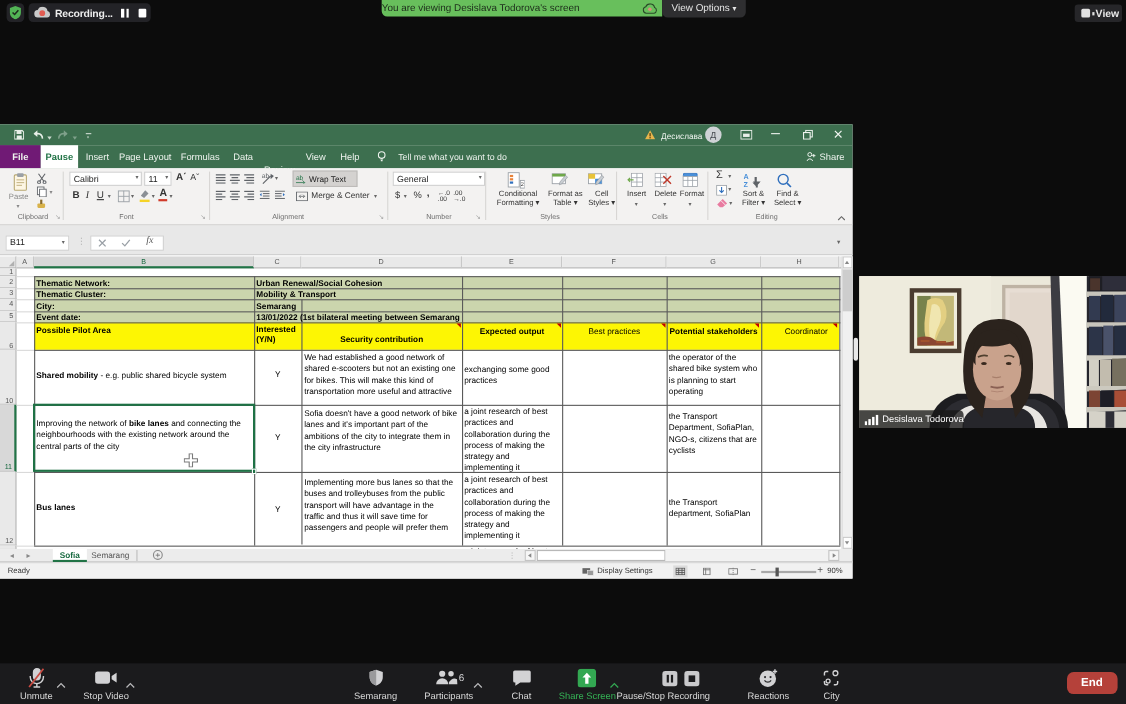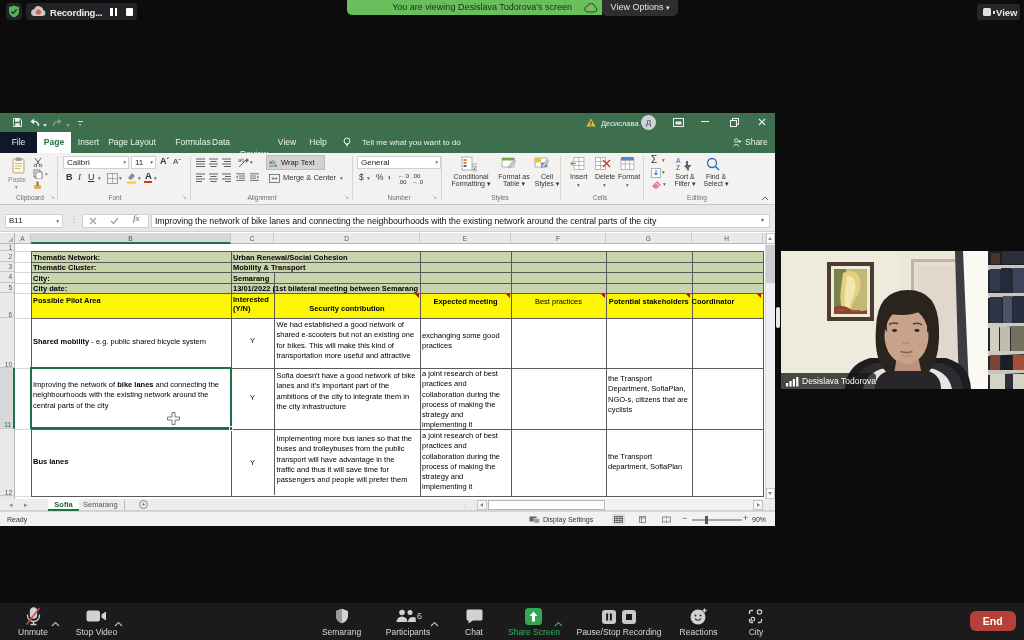--- a/index.html
+++ b/index.html
@@ -1,21 +1,21 @@
 <!DOCTYPE html>
 <html><head>
 <meta charset="utf-8">
 <style>
 *{margin:0;padding:0;box-sizing:border-box;}
 html,body{width:1024px;height:640px;background:#0c0c0c;font-family:"Liberation Sans",sans-serif;overflow:hidden;}
 body{position:relative;}
 .a{position:absolute;}
 
 .pill{position:absolute;background:#232327;border-radius:4px;}
-#banner{position:absolute;left:347px;top:0;width:255px;height:15px;background:#68bf5c;border-radius:0 0 0 5px;color:#1c2b1a;font-size:9px;line-height:15px;text-align:right;padding-right:30px;padding-left:16px;}
+#banner{position:absolute;left:347px;top:0;width:255px;height:15px;background:#68bf5c;border-radius:0 0 0 5px;color:#1c2b1a;font-size:9px;line-height:15px;text-align:left;padding-right:30px;}
 #vopt{position:absolute;left:602px;top:0;width:76px;height:16px;background:#2e2e30;border-radius:0 0 5px 5px;color:#e6e6e6;font-size:9px;line-height:15px;text-align:center;}
 
 #xl{position:absolute;left:0;top:113px;width:775px;height:413px;background:#fff;}
 #xtitle{position:absolute;left:0;top:0;width:775px;height:19px;background:#3d6f4f;color:#eef3ee;}
 #xtabs{position:absolute;left:0;top:19px;width:775px;height:21px;background:#3d6f4f;color:#eef3ee;font-size:8.5px;}
 .xtab{position:absolute;top:0;height:21px;line-height:21px;text-align:center;}
 #xrib{position:absolute;left:0;top:40px;width:775px;height:52px;background:#f3f2f1;border-bottom:1px solid #c9c7c5;font-size:7px;color:#333;}
 .glabel{position:absolute;font-size:6.5px;color:#6e6e6e;text-align:center;}
 .gsep{position:absolute;top:3px;height:44px;width:1px;background:#d8d6d4;}
 #xfb{position:absolute;left:0;top:92px;width:775px;height:27px;background:#e8e8e8;border-bottom:1px solid #cfcfcf;}
@@ -100,25 +100,25 @@
  <div class="a" style="left:701px;top:8px;width:8px;height:1.2px;background:#eef3ee;"></div>
  <svg class="a" style="left:730px;top:5px;" width="9" height="9" viewBox="0 0 9 9">
         <rect x="2.5" y="0.5" width="6" height="6" fill="none" stroke="#eef3ee" stroke-width="1"></rect>
         <rect x="0.5" y="2.5" width="6" height="6" fill="#3d6f4f" stroke="#eef3ee" stroke-width="1"></rect>
       </svg>
  <svg class="a" style="left:758px;top:5px;" width="8" height="8" viewBox="0 0 8 8">
         <path d="M1 1 L7 7 M7 1 L1 7" stroke="#eef3ee" stroke-width="1.1"></path>
       </svg>
 </div>
 <div id="xtabs">
- <div class="xtab" style="left:0;width:37px;background:#0f172a;font-weight:normal;">File</div>
- <div class="xtab" style="left:37px;width:34px;background:#fff;color:#217346;font-weight:bold;">Page</div>
+ <div class="xtab" style="left:0;width:37px;background:#701a75;font-weight:bold;">File</div>
+ <div class="xtab" style="left:37px;width:34px;background:#fff;color:#217346;font-weight:bold;">Pause</div>
  <div class="xtab" style="left:71px;width:35px;">Insert</div>
  <div class="xtab" style="left:106px;width:52px;">Page Layout</div>
- <div class="xtab" style="left:158px;width:48px;margin-left:11px;">Formulas</div>
+ <div class="xtab" style="left:158px;width:48px;">Formulas</div>
  <div class="xtab" style="left:206px;width:30px;">Data</div>
  <div class="xtab" style="left:236px;width:36px;margin-top:12px;">Review</div>
  <div class="xtab" style="left:272px;width:30px;">View</div>
  <div class="xtab" style="left:302px;width:32px;">Help</div>
  <svg class="a" style="left:343px;top:5px;" width="8" height="11" viewBox="0 0 8 11">
         <circle cx="4" cy="4" r="3" fill="none" stroke="#eef3ee" stroke-width="1"></circle>
         <path d="M2.8 7.5 h2.4 M3.2 9 h1.6" stroke="#eef3ee" stroke-width="1"></path>
       </svg>
  <div class="a" style="left:362px;top:0;height:21px;line-height:21px;font-size:8px;">Tell me what you want to do</div>
  <svg class="a" style="left:733px;top:6px;" width="9" height="9" viewBox="0 0 9 9">
@@ -326,21 +326,20 @@
  <div class="wbox" style="left:5px;top:9px;width:58px;height:14px;font-size:8px;line-height:12px;padding-left:3px;color:#222;">B11<span style="position:absolute;right:3px;font-size:5.5px;color:#666;">▾</span></div>
  <div class="a" style="left:70px;top:10px;font-size:8px;color:#aaa;">⋮</div>
  <div class="wbox" style="left:82px;top:9px;width:67px;height:14px;"></div>
  <svg class="a" style="left:89px;top:12px;" width="8" height="8" viewBox="0 0 8 8">
         <path d="M1 1 L7 7 M7 1 L1 7" stroke="#9aa0a6" stroke-width="1.2"></path>
       </svg>
  <svg class="a" style="left:110px;top:12px;" width="9" height="8" viewBox="0 0 9 8">
         <path d="M1 4 L3.5 6.5 L8 1" stroke="#9aa0a6" stroke-width="1.2" fill="none"></path>
       </svg>
  <div class="a" style="left:133px;top:8px;font-size:9px;color:#555;font-style:italic;font-family:'Liberation Serif',serif;">fx</div>
- <div class="wbox" style="left:151px;top:9px;width:619px;height:14px;font-size:8.8px;line-height:12.5px;padding-left:3px;letter-spacing:-0.1px;color:#111;white-space:nowrap;overflow:hidden;">Improving the network of bike lanes and connecting the neighbourhoods with the existing network around the central parts of the city</div>
  <div class="a" style="left:761px;top:11px;font-size:6px;color:#666;">▾</div>
 </div>
 <div id="xgrid">
  <div class="a" style="left:0;top:0;width:15px;height:11px;background:#e9e9e9;border-right:1px solid #b8b8b8;border-bottom:1px solid #b8b8b8;">
         <span style="position:absolute;right:1px;bottom:1px;width:0;height:0;border-left:5px solid transparent;border-bottom:5px solid #b0b0b0;"></span>
       </div>
  <div class="ch" style="left:15px;width:16px;">A</div>
  <div class="ch" style="left:31px;width:200px;background:#d8d8d8;border-bottom:2px solid #217346;color:#17693f;">B</div>
  <div class="ch" style="left:231px;width:43px;">C</div>
  <div class="ch" style="left:274px;width:146px;">D</div>
@@ -397,35 +396,36 @@
  <div class="tri" style="left:600.5px;top:61px;"></div>
  <div class="tri" style="left:686px;top:61px;"></div>
  <div class="tri" style="left:757px;top:61px;"></div>
 
  <div class="cell" style="left:33px;top:19.5px;font-weight:bold;">Thematic Network:</div>
  <div class="cell" style="left:233px;top:19.5px;font-weight:bold;">Urban Renewal/Social Cohesion</div>
  <div class="cell" style="left:33px;top:30px;font-weight:bold;">Thematic Cluster:</div>
  <div class="cell" style="left:233px;top:30px;font-weight:bold;">Mobility &amp; Transport</div>
  <div class="cell" style="left:33px;top:40.5px;font-weight:bold;">City:</div>
  <div class="cell" style="left:233px;top:40.5px;font-weight:bold;">Semarang</div>
- <div class="cell" style="left:33px;top:51px;font-weight:bold;">City date:</div>
+ <div class="cell" style="left:33px;top:51px;font-weight:bold;">Event date:</div>
  <div class="cell" style="left:233px;top:51px;font-weight:bold;">13/01/2022 (1st bilateral meeting between Semarang</div>
 
  <div class="cell" style="left:33px;top:62.5px;font-weight:bold;">Possible Pilot Area</div>
  <div class="cell" style="left:233px;top:61.5px;font-weight:bold;line-height:9.8px;">Interested<br>(Y/N)</div>
  <div class="cell" style="left:274px;top:70.5px;width:146px;text-align:center;font-weight:bold;">Security contribution</div>
- <div class="cell" style="left:420px;top:63.5px;width:91px;text-align:center;font-weight:bold;">Expected meeting</div>
+ <div class="cell" style="left:420px;top:63.5px;width:91px;text-align:center;font-weight:bold;">Expected output</div>
  <div class="cell" style="left:511px;top:64px;width:95px;text-align:center;font-weight:normal;">Best practices</div>
  <div class="cell" style="left:606px;top:63.5px;width:85.5px;text-align:center;font-weight:bold;">Potential stakeholders</div>
- <div class="cell" style="left:691.5px;top:63.5px;width:61px;text-align:left;font-weight:bold;">Coordinator</div>
+ <div class="cell" style="left:691.5px;top:63.5px;width:61px;text-align:right;font-weight:normal;">Coordinator</div>
 
  <div class="cell" style="left:33px;top:104px;"><b>Shared mobility</b> - e.g. public shared bicycle system</div>
  <div class="cell" style="left:231px;top:103px;width:43px;text-align:center;">Y</div>
  <div class="cell" style="left:276.5px;top:87px;">We had established a good network of<br>shared e-scooters but not an existing one<br>for bikes. This will make this kind of<br>transportation more useful and attractive</div>
  <div class="cell" style="left:422px;top:98px;">exchanging some good<br>practices</div>
+ <div class="cell" style="left:608px;top:87px;">the operator of the<br>shared bike system who<br>is planning to start<br>operating</div>
 
  <div class="cell" style="left:33px;top:147px;">Improving the network of <b>bike lanes</b> and connecting the<br>neighbourhoods with the existing network around the<br>central parts of the city</div>
  <div class="cell" style="left:231px;top:160px;width:43px;text-align:center;">Y</div>
  <div class="cell" style="left:276.5px;top:138px;">Sofia doesn't have a good network of bike<br>lanes and it's important part of the<br>ambitions of the city to integrate them in<br>the city infrastructure</div>
  <div class="cell" style="left:422px;top:136px;">a joint research of best<br>practices and<br>collaboration during the<br>process of making the<br>strategy and<br>implementing it</div>
  <div class="cell" style="left:608px;top:141px;">the Transport<br>Department, SofiaPlan,<br>NGO-s, citizens that are<br>cyclists</div>
 
  <div class="cell" style="left:33px;top:224px;font-weight:bold;">Bus lanes</div>
  <div class="cell" style="left:231px;top:225px;width:43px;text-align:center;">Y</div>
  <div class="cell" style="left:276.5px;top:201px;">Implementing more bus lanes so that the<br>buses and trolleybuses from the public<br>transport will have advantage in the<br>traffic and thus it will save time for<br>passengers and people will prefer them</div>
@@ -629,21 +629,21 @@
  <div class="tbl" style="left:500px;width:68px;color:#35b456;">Share Screen</div>
  <svg class="a" style="left:602px;top:7px;" width="14" height="14" viewBox="0 0 14 14">
       <rect width="14" height="14" rx="3" fill="#c9c9cb"></rect>
       <rect x="4.1" y="3.5" width="2" height="7" fill="#1b1b1d"></rect>
       <rect x="7.9" y="3.5" width="2" height="7" fill="#1b1b1d"></rect>
     </svg>
  <svg class="a" style="left:622px;top:7px;" width="14" height="14" viewBox="0 0 14 14">
       <rect width="14" height="14" rx="3" fill="#c9c9cb"></rect>
       <rect x="4" y="4" width="6" height="6" fill="#1b1b1d"></rect>
     </svg>
- <div class="tbl" style="left:564px;width:110px;">Pause/Stop Recording</div>
+ <div class="tbl" style="left:548px;width:110px;">Pause/Stop Recording</div>
  <svg class="a" style="left:690px;top:5px;" width="18" height="17" viewBox="0 0 18 17">
       <circle cx="8" cy="9" r="7.5" fill="#d2d2d4"></circle>
       <circle cx="5.5" cy="7.5" r="1" fill="#2a2a2c"></circle>
       <circle cx="10.5" cy="7.5" r="1" fill="#2a2a2c"></circle>
       <path d="M5 10.5 a3.5 3.5 0 0 0 6 0" stroke="#2a2a2c" stroke-width="1.1" fill="none"></path>
       <path d="M14.5 0.5 v4 M12.5 2.5 h4" stroke="#d2d2d4" stroke-width="1.3"></path>
     </svg>
  <div class="tbl" style="left:672px;width:53px;">Reactions</div>
  <svg class="a" style="left:748px;top:6px;" width="15" height="15" viewBox="0 0 15 15">
       <g fill="none" stroke="#d2d2d4" stroke-width="1.3">

